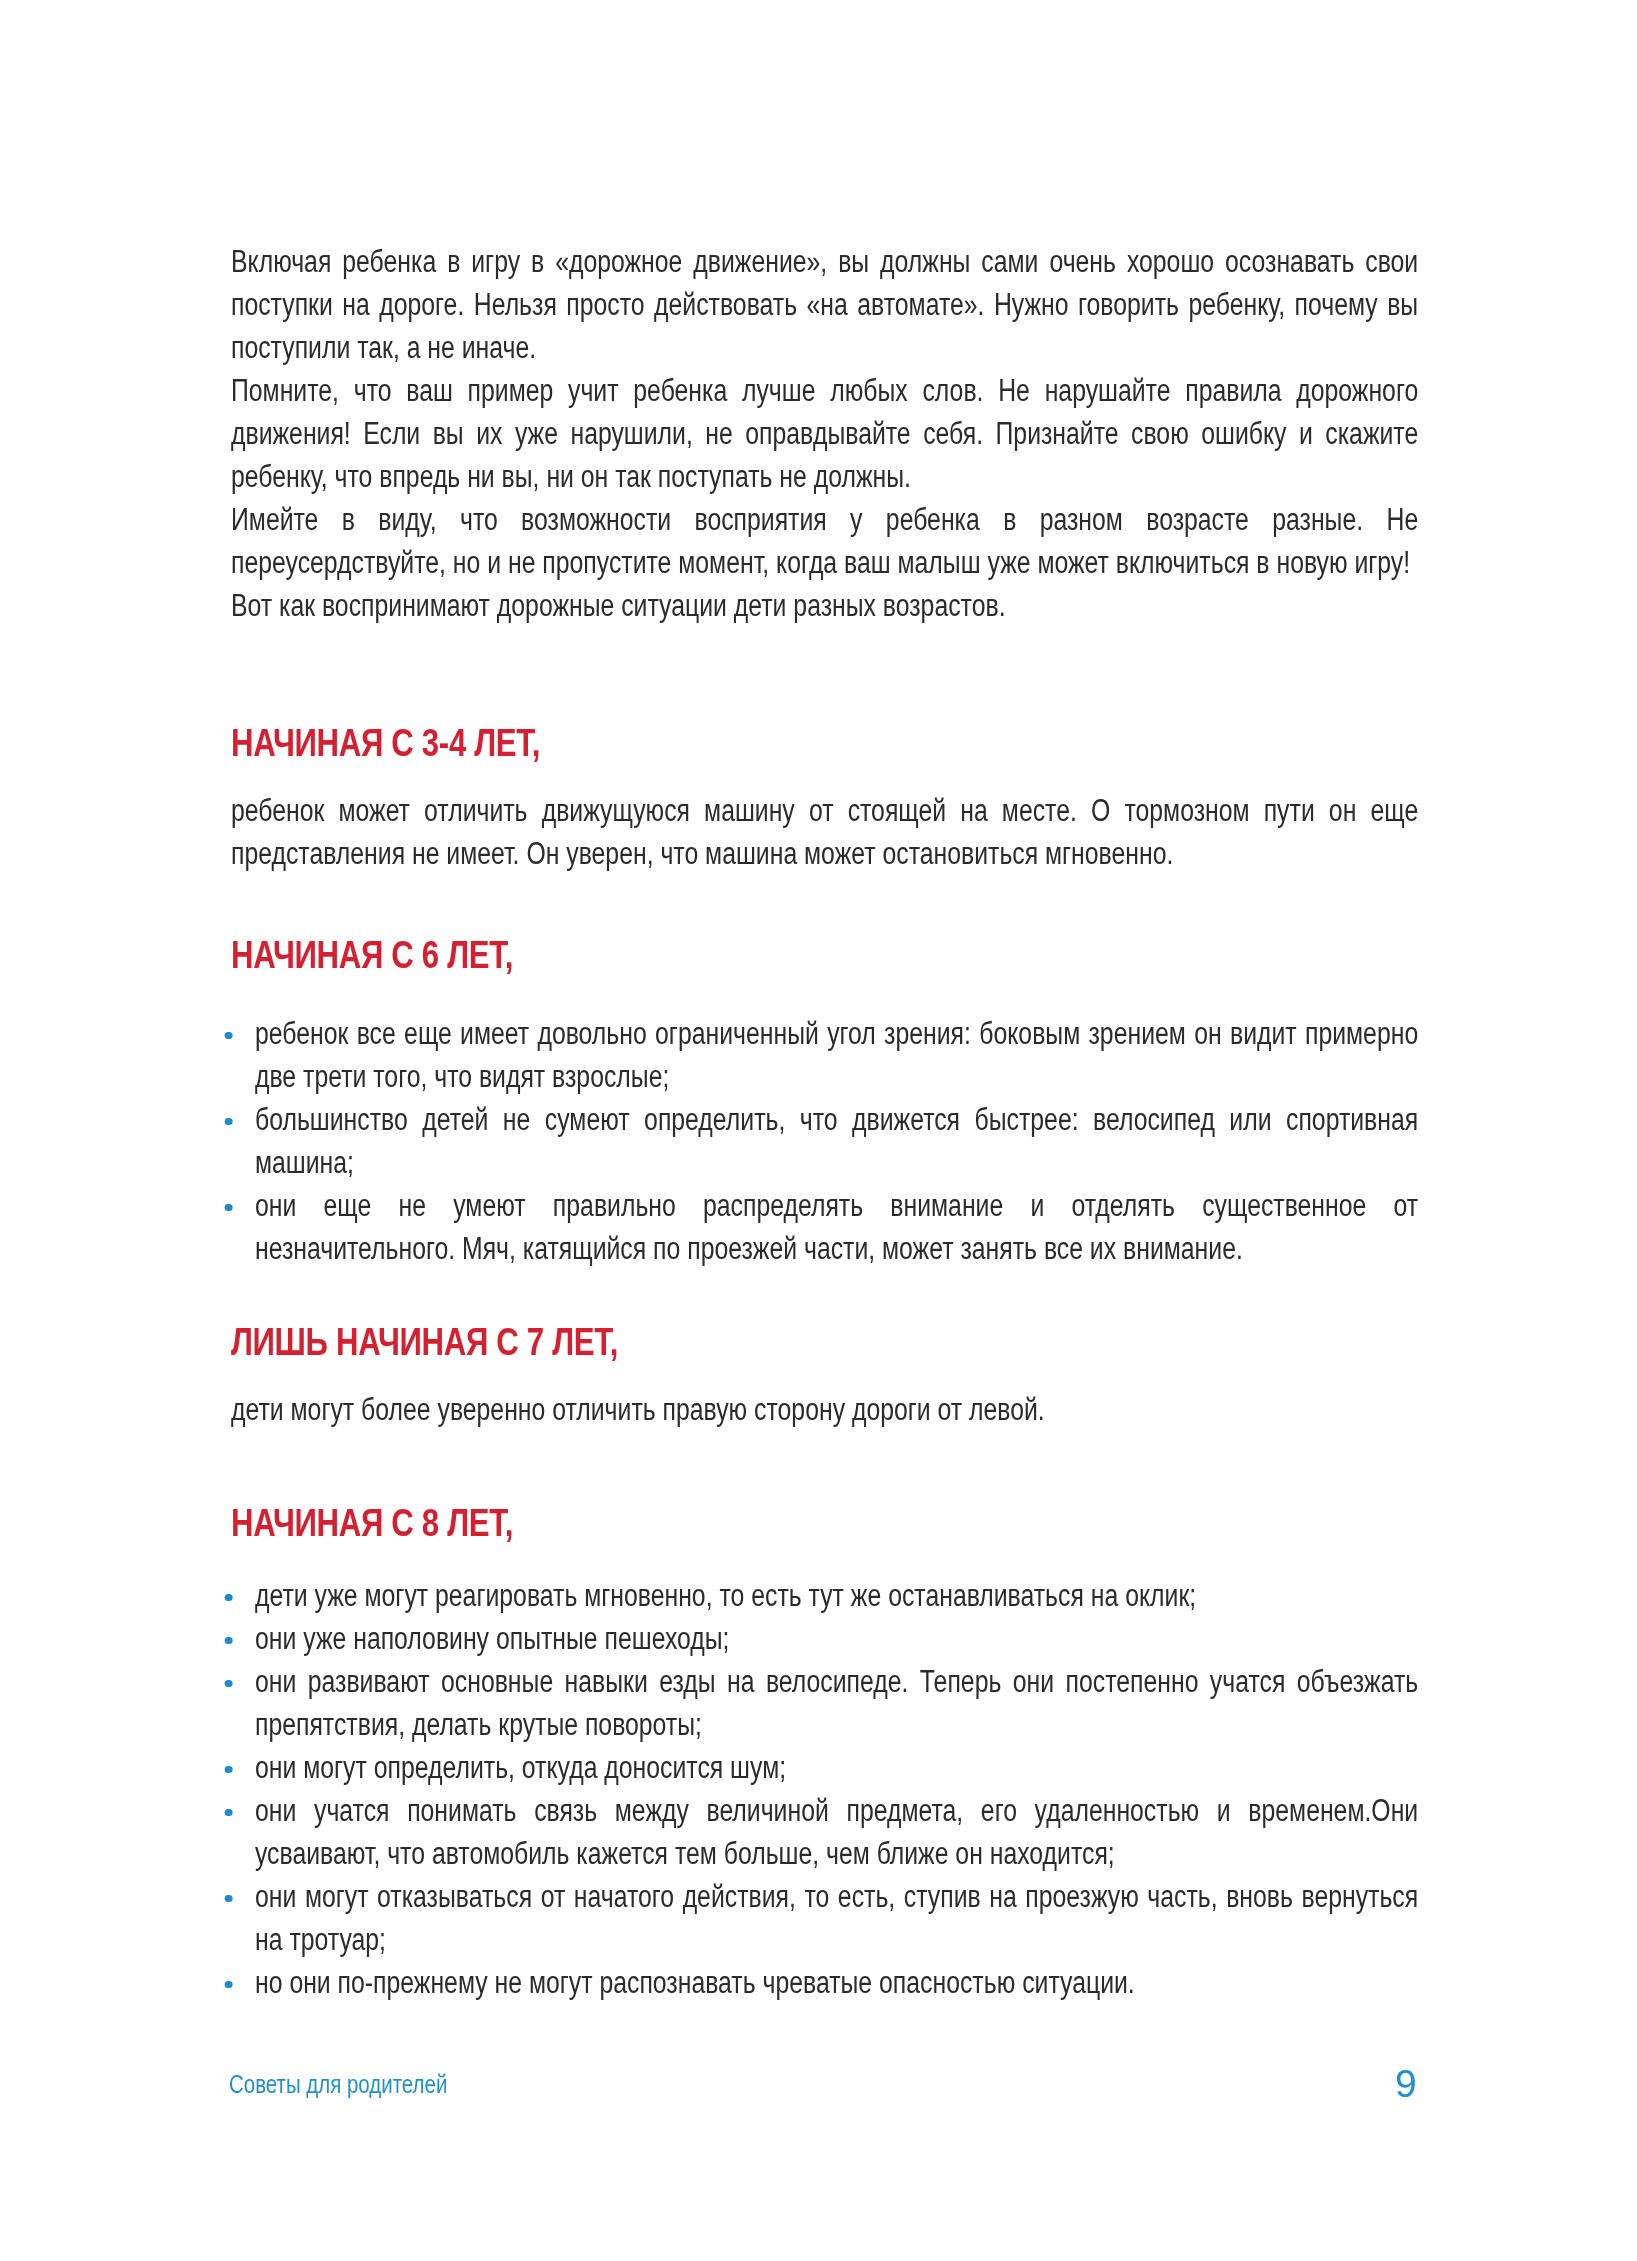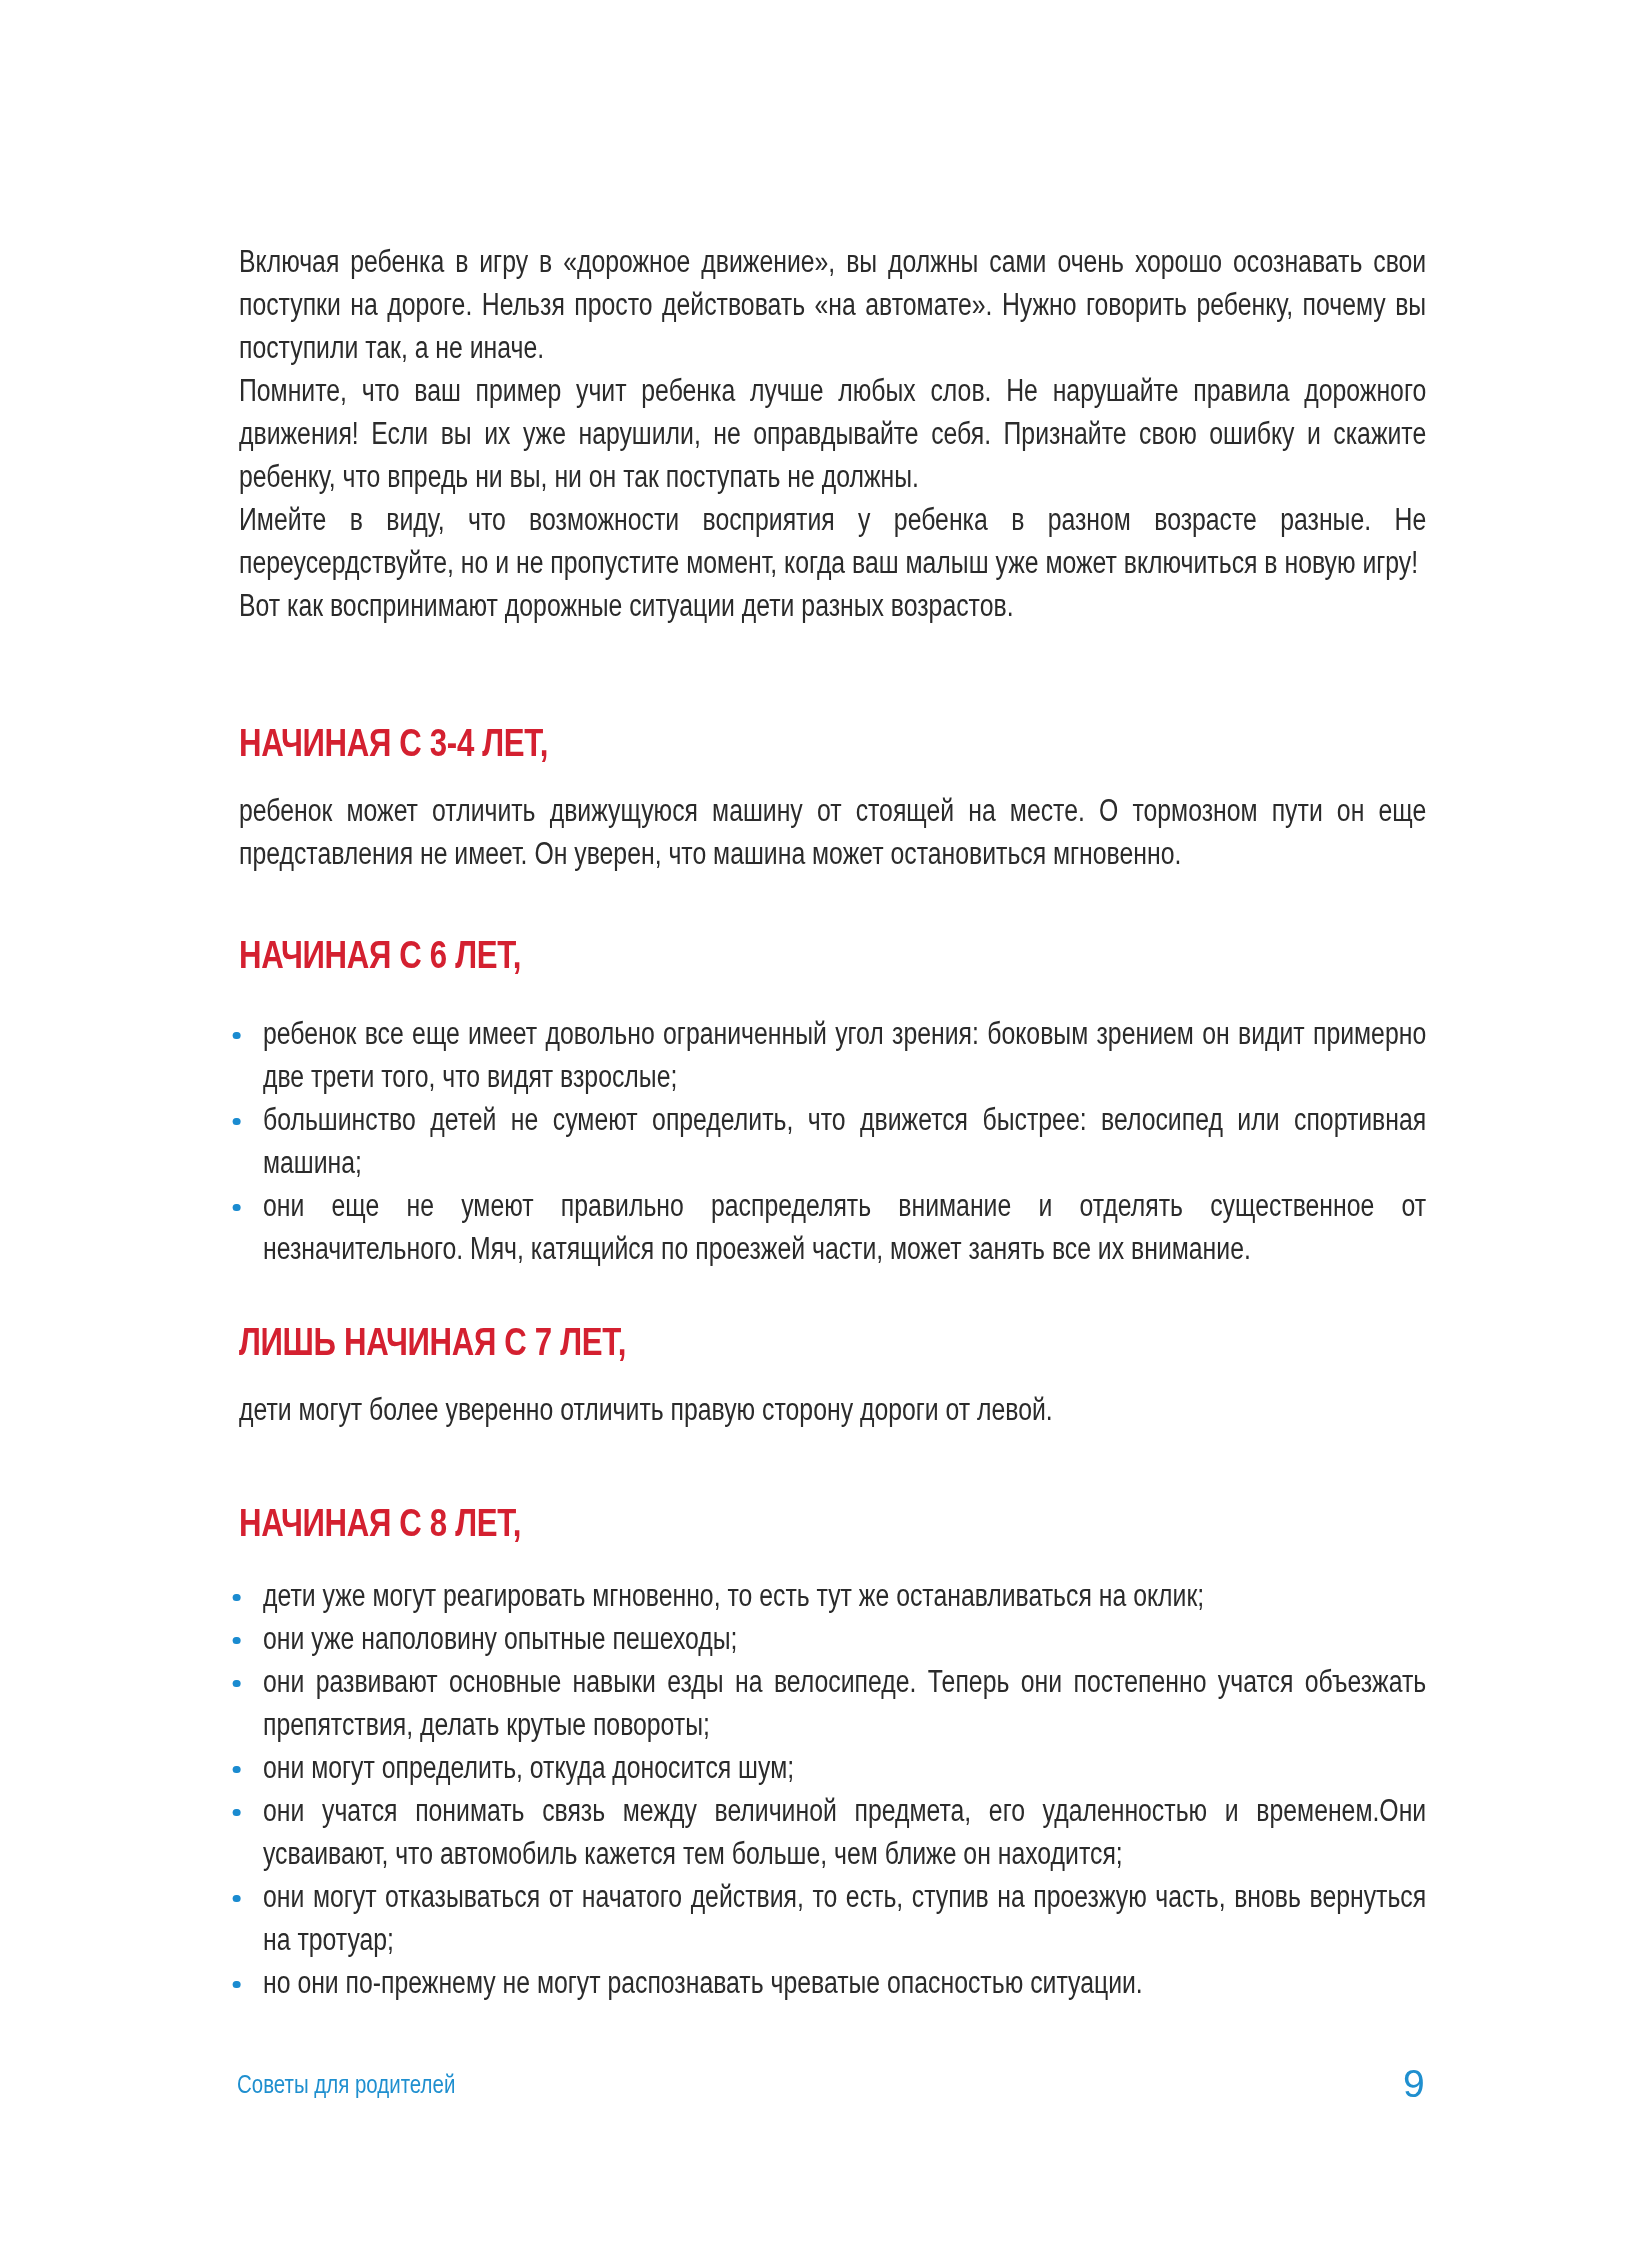--- a/index.html
+++ b/index.html
@@ -1,17 +1,17 @@
 <!DOCTYPE html>
 <html style="font-size:13.6px"><head>
 <meta charset="utf-8">
 <style>
   html, body { margin: 0; padding: 0; background: #ffffff; }
   body { width: 1638px; height: 2261px; position: relative; overflow: hidden; }
-  .page { position: absolute; left: 12px; top: 0; width: 1547px; height: 2261px; background: #fff; text-decoration: underline; }
+  .page { position: absolute; left: 4px; top: 0; width: 1547px; height: 2261px; background: #fff; text-decoration: underline; }
   .blk {
     position: absolute;
     left: 227px;
     transform-origin: 0 0;
     transform: scaleX(0.80);
     width: 1484px; 
     font-family: "Liberation Sans", sans-serif;
     color: #2b2b2b;
     font-size: 31px;
     line-height: 43px;

